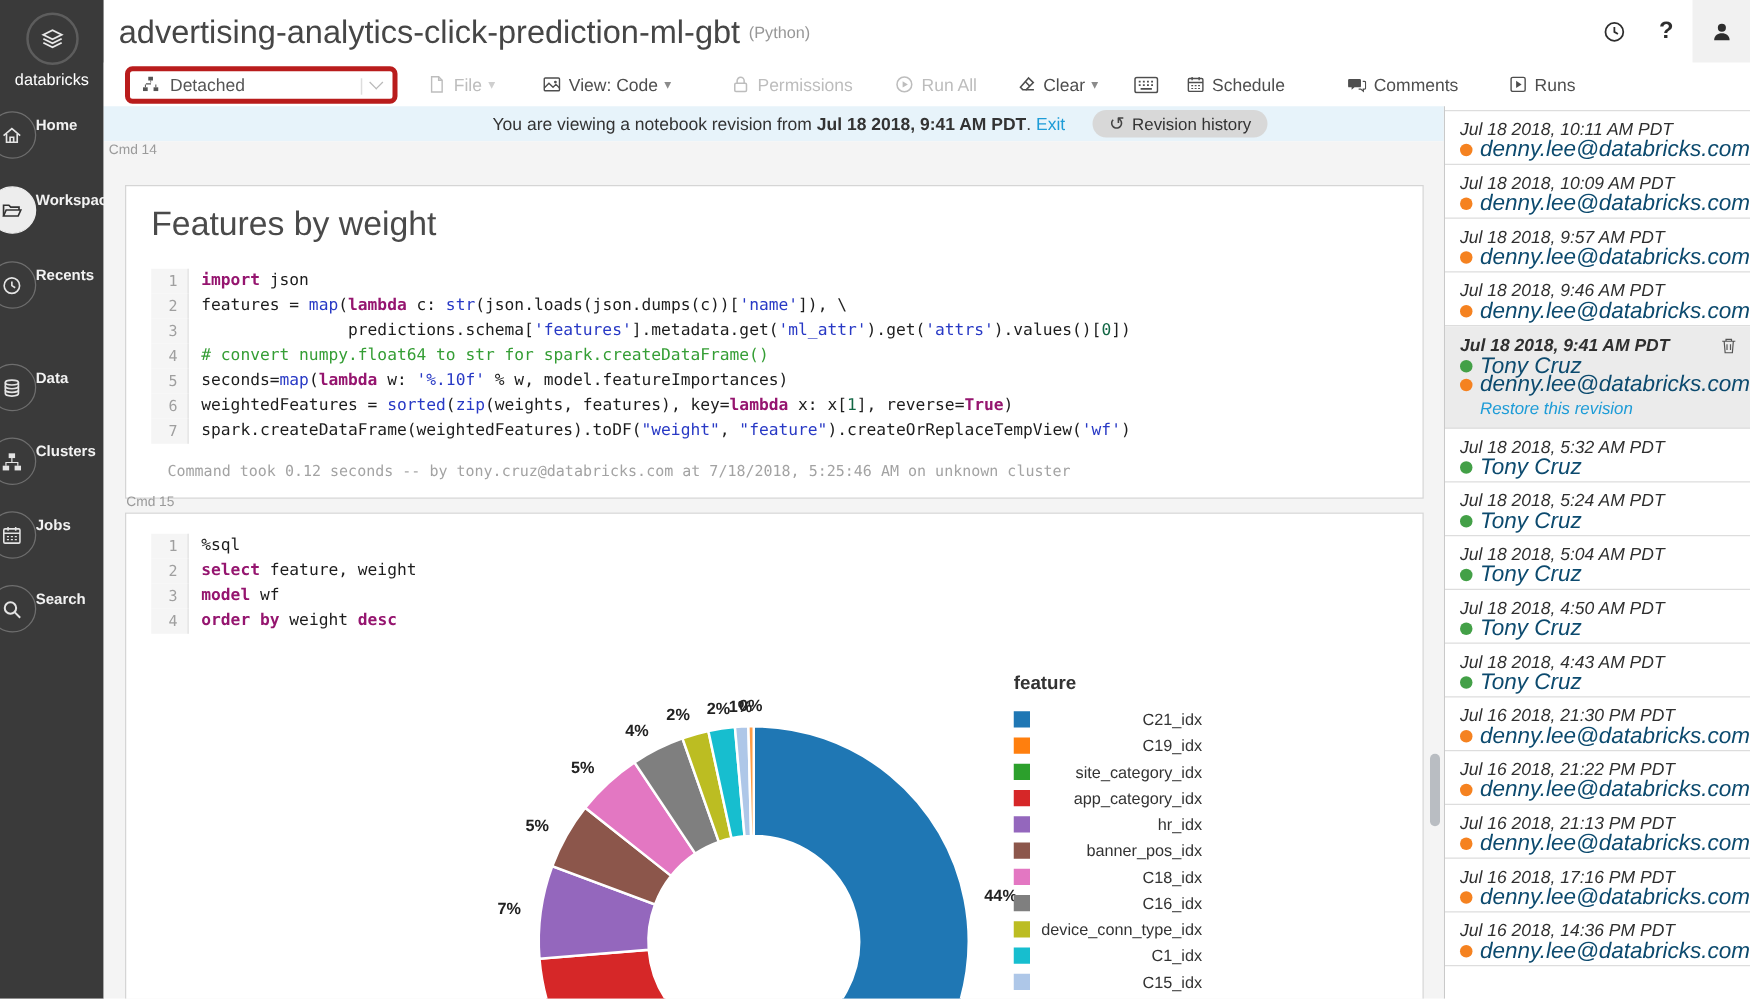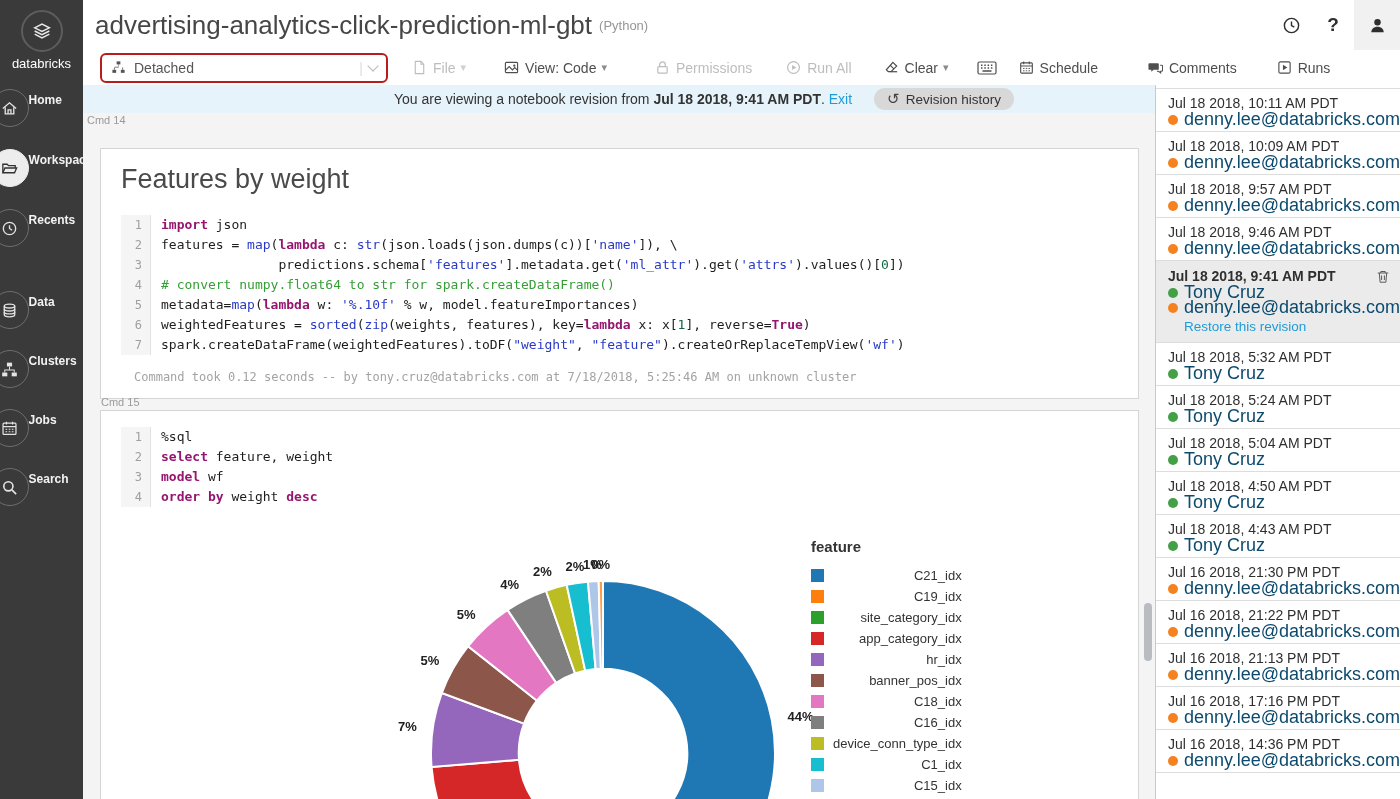--- a/index.html
+++ b/index.html
@@ -32,21 +32,21 @@
   .nb-title { font-size:26px; color:#464646; white-space:nowrap; }
   .nb-lang { font-size:13px; color:#979797; margin-left:7px; }
   .header-icons { position:absolute; right:0; top:0; height:50px; display:flex; align-items:center; }
   .hicon { width:42px; display:flex; justify-content:center; align-items:center; color:#2e2e2e; cursor:pointer; }
   .hicon svg { width:19px; height:19px; }
   .q-icon { font-size:19px; font-weight:bold; color:#2e2e2e; }
   .header-corner { width:46px; height:50px; background:#f1f1f1; display:flex; align-items:center; justify-content:center; }
 
   
   .toolbar { height:35px; display:flex; align-items:center; padding-left:17px; background:#fff; }
-  .ctx-box { width:288px; height:30px; border:2px solid #b91c1c; border-radius:6px;
+  .ctx-box { width:218px; height:30px; border:4px solid #b91c1c; border-radius:6px;
     display:flex; align-items:center; padding:0 9px; cursor:pointer; color:#555; }
   .ctx-box svg { width:15px; height:15px; flex:0 0 auto; }
   .ctx-label { font-size:14px; margin-left:8px; flex:1; }
   .ctx-sep { color:#ddd; font-size:14px; margin-right:6px; }
   .chev { width:8px; height:8px; border-left:1.6px solid #b9b9b9; border-bottom:1.6px solid #b9b9b9;
     transform:rotate(-45deg); margin-top:-4px; }
   .tb-item { display:flex; align-items:center; font-size:14px; color:#4e4e4e; cursor:pointer; white-space:nowrap; }
   .tb-item svg { width:15px; height:15px; margin-right:6px; }
   .tb-item .caret { font-size:11px; margin-left:5px; color:#8b8b8b; }
   .tb-item.disabled { color:#bdbdbd; cursor:default; }
@@ -91,21 +91,21 @@
   .legend-item { display:flex; align-items:center; height:21px; cursor:pointer;justify-content:space-between; }
   .legend-item:first-of-type { margin-top:9px; }
   .legend-swatch { width:13px; height:13px; margin-right:9px; flex:0 0 auto; }
   .legend-text { font-size:13px; color:#333; }
 
   .nb-scroll-thumb { position:absolute; right:3px; top:490px; width:8px; height:58px;
     background:#b9bdc2; border-radius:4px; cursor:pointer; }
 
   
   .revision-panel { width:245px; flex:0 0 245px; border-left:1px solid #c9c9c9;
-    background:#fff; overflow:hidden; }
+    background:#fff; overflow:hidden;font-style:italic; }
   .rev-spacer { height:4px; border-bottom:1px solid #ddd; }
   .rev-item { padding:5px 12px 4px 12px; border-bottom:1px solid #ddd; position:relative; cursor:pointer; }
   .rev-item.selected { background:#ebebeb; padding-top:6px; padding-bottom:6px; }
   .rev-date { font-size:14px; color:#2f2f2f; line-height:18px; }
   .rev-item.selected .rev-date { font-weight:bold; }
   .rev-author { display:flex; align-items:center; line-height:15px; }
   .rev-dot { width:10px; height:10px; border-radius:50%; margin-right:6px; flex:0 0 auto; }
   .rev-name { font-size:18px; color:#0c4a6e; }
   .rev-restore { font-size:13.5px; color:#1e9cd7; margin:3px 0 0 16px; line-height:18px; cursor:pointer; }
   .rev-trash { position:absolute; right:10px; top:8px; width:14px; height:15px; color:#555; cursor:pointer; }
@@ -345,21 +345,21 @@
                 <div class="code-line">
                   <span class="ln">3</span>
                   <span class="lc"><span class="tk-p">               predictions.schema[</span><span class="tk-s">'features'</span><span class="tk-p">].metadata.get(</span><span class="tk-s">'ml_attr'</span><span class="tk-p">).get(</span><span class="tk-s">'attrs'</span><span class="tk-p">).values()[</span><span class="tk-n">0</span><span class="tk-p">])</span></span>
                 </div>
                 <div class="code-line">
                   <span class="ln">4</span>
                   <span class="lc"><span class="tk-c"># convert numpy.float64 to str for spark.createDataFrame()</span></span>
                 </div>
                 <div class="code-line">
                   <span class="ln">5</span>
-                  <span class="lc"><span class="tk-p">metadata=</span><span class="tk-b">map</span><span class="tk-p">(</span><span class="tk-k">lambda</span><span class="tk-p"> w: </span><span class="tk-s">'%.10f'</span><span class="tk-p"> % w, model.featureImportances)</span></span>
+                  <span class="lc"><span class="tk-p">seconds=</span><span class="tk-b">map</span><span class="tk-p">(</span><span class="tk-k">lambda</span><span class="tk-p"> w: </span><span class="tk-s">'%.10f'</span><span class="tk-p"> % w, model.featureImportances)</span></span>
                 </div>
                 <div class="code-line">
                   <span class="ln">6</span>
                   <span class="lc"><span class="tk-p">weightedFeatures = </span><span class="tk-b">sorted</span><span class="tk-p">(</span><span class="tk-b">zip</span><span class="tk-p">(weights, features), key=</span><span class="tk-k">lambda</span><span class="tk-p"> x: x[</span><span class="tk-n">1</span><span class="tk-p">], reverse=</span><span class="tk-k">True</span><span class="tk-p">)</span></span>
                 </div>
                 <div class="code-line">
                   <span class="ln">7</span>
                   <span class="lc"><span class="tk-p">spark.createDataFrame(weightedFeatures).toDF(</span><span class="tk-s">"weight"</span><span class="tk-p">, </span><span class="tk-s">"feature"</span><span class="tk-p">).createOrReplaceTempView(</span><span class="tk-s">'wf'</span><span class="tk-p">)</span></span>
                 </div>
               </div>

